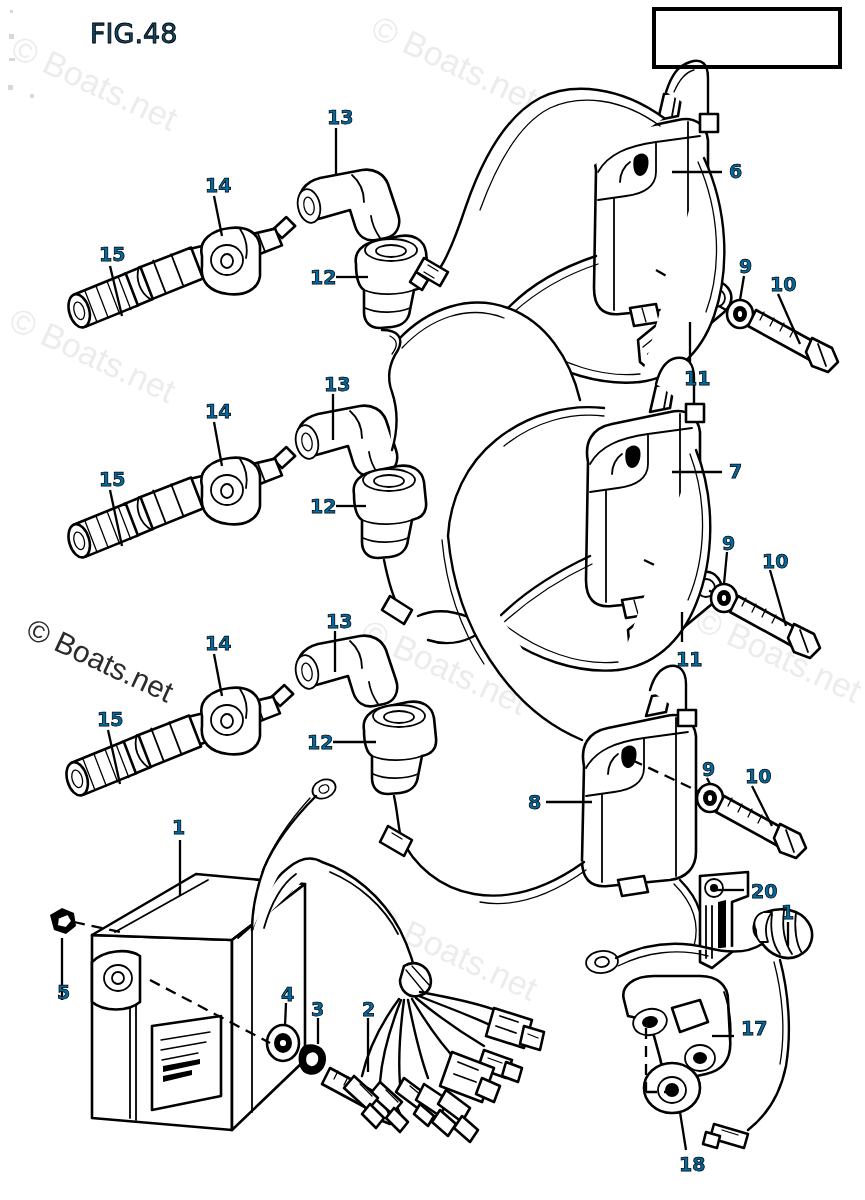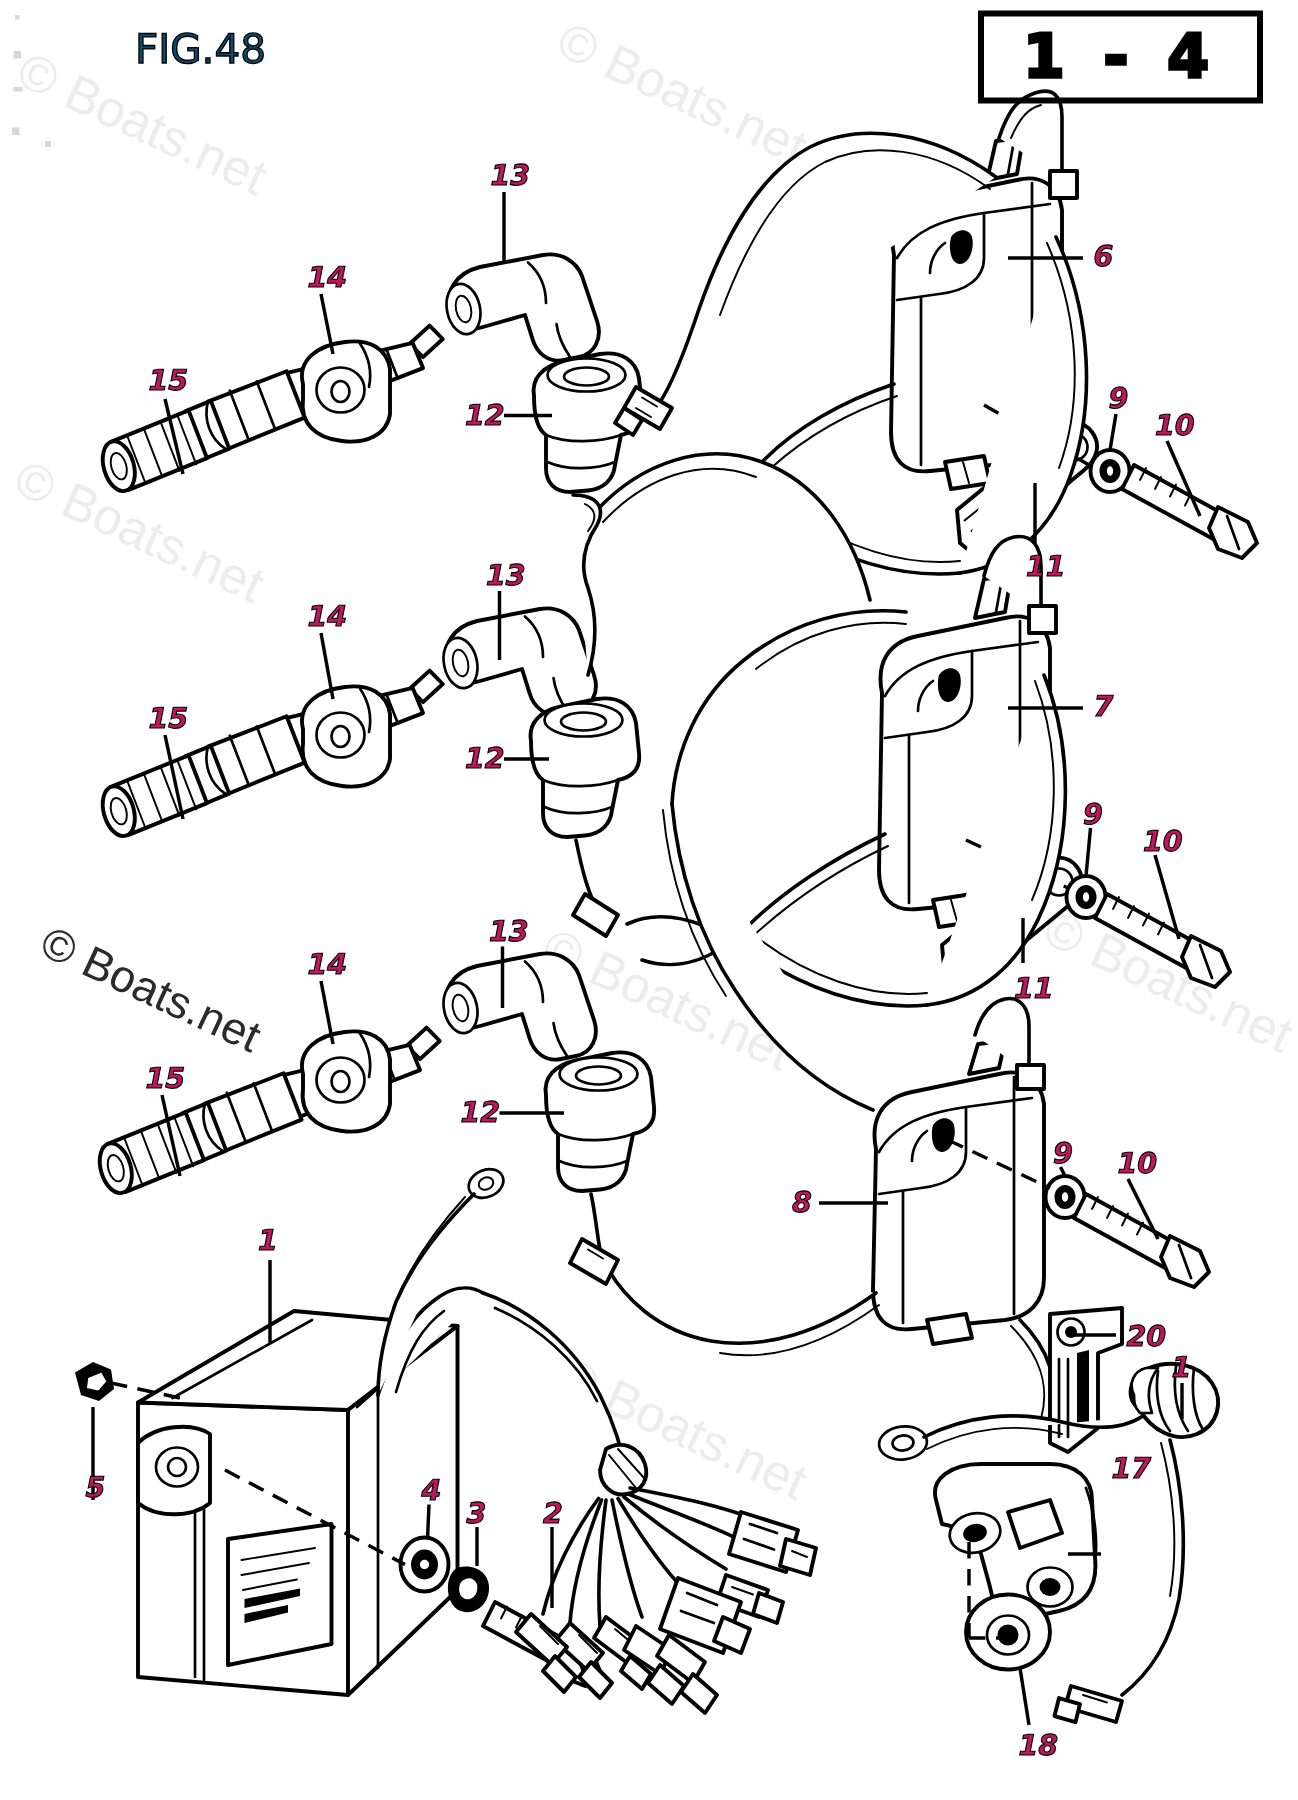--- a/index.html
+++ b/index.html
@@ -60,25 +60,24 @@
     font-size: 40px;
     letter-spacing: 6px;
     color: #000;
     -webkit-text-stroke: 2.2px #000;
   }
   .callout {
     position: absolute;
     font-family: "DejaVu Sans", sans-serif;
     font-weight: bold;
     font-size: 19px;
-    color: #be185d;
+    color: #0369a1;
     -webkit-text-stroke: 0.75px #000;
     line-height: 1;
     white-space: nowrap;
-    font-style: italic;
   }
   .wm {
     position: absolute;
     font-family: "Liberation Sans", sans-serif;
     font-size: 34px;
     font-weight: normal;
     color: #ececed;
     transform: rotate(25deg);
     transform-origin: left top;
     white-space: nowrap;
@@ -567,21 +566,20 @@
       <line x1="110" y1="490" x2="122" y2="546" class="lead"></line>
       <line x1="108" y1="730" x2="120" y2="784" class="lead"></line>
       <line x1="788" y1="922" x2="788" y2="946" class="lead"></line>
       <line x1="734" y1="1036" x2="712" y2="1036" class="lead"></line>
       <line x1="744" y1="890" x2="712" y2="890" class="lead"></line>
       <line x1="686" y1="1150" x2="680" y2="1112" class="lead"></line>
     </svg>
 
   <div class="fig-title">FIG.48</div>
   <div class="code-box"></div>
-  <div class="code-text">1 - 4</div>
 
   <div id="callout-layer">
       <div class="callout" style="left: 172px; top: 818px;">1</div>
       <div class="callout" style="left: 362px; top: 1000px;">2</div>
       <div class="callout" style="left: 311px; top: 1000px;">3</div>
       <div class="callout" style="left: 281px; top: 985px;">4</div>
       <div class="callout" style="left: 57px; top: 983px;">5</div>
       <div class="callout" style="left: 729px; top: 162px;">6</div>
       <div class="callout" style="left: 729px; top: 462px;">7</div>
       <div class="callout" style="left: 528px; top: 793px;">8</div>
@@ -599,18 +597,18 @@
       <div class="callout" style="left: 327px; top: 108px;">13</div>
       <div class="callout" style="left: 324px; top: 375px;">13</div>
       <div class="callout" style="left: 326px; top: 612px;">13</div>
       <div class="callout" style="left: 205px; top: 176px;">14</div>
       <div class="callout" style="left: 205px; top: 402px;">14</div>
       <div class="callout" style="left: 205px; top: 634px;">14</div>
       <div class="callout" style="left: 99px; top: 245px;">15</div>
       <div class="callout" style="left: 99px; top: 470px;">15</div>
       <div class="callout" style="left: 97px; top: 710px;">15</div>
       <div class="callout" style="left: 781px; top: 903px;">1</div>
-      <div class="callout" style="left: 741px; top: 970px; text-align: right;">17</div>
+      <div class="callout" style="left: 741px; top: 1019px; text-align: right;">17</div>
       <div class="callout" style="left: 751px; top: 882px;">20</div>
       <div class="callout" style="left: 679px; top: 1155px;">18</div>
     </div>
 
 </div>
 
 </body></html>

